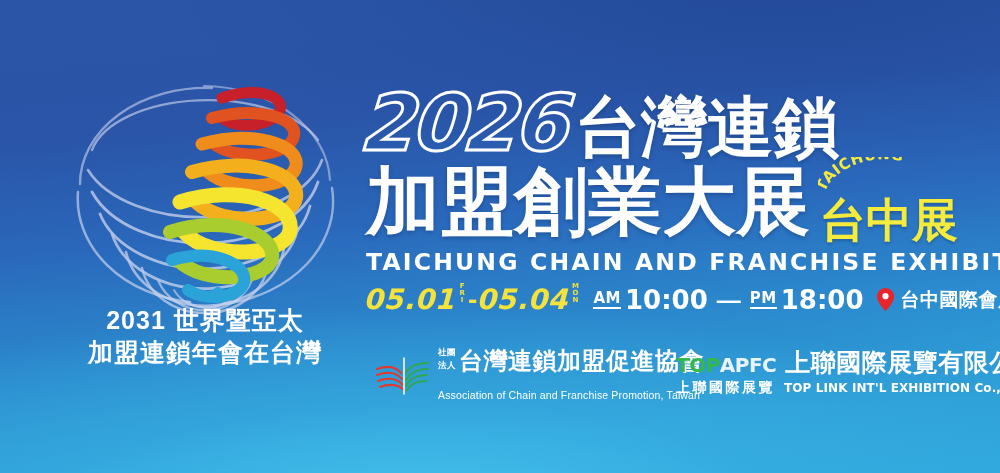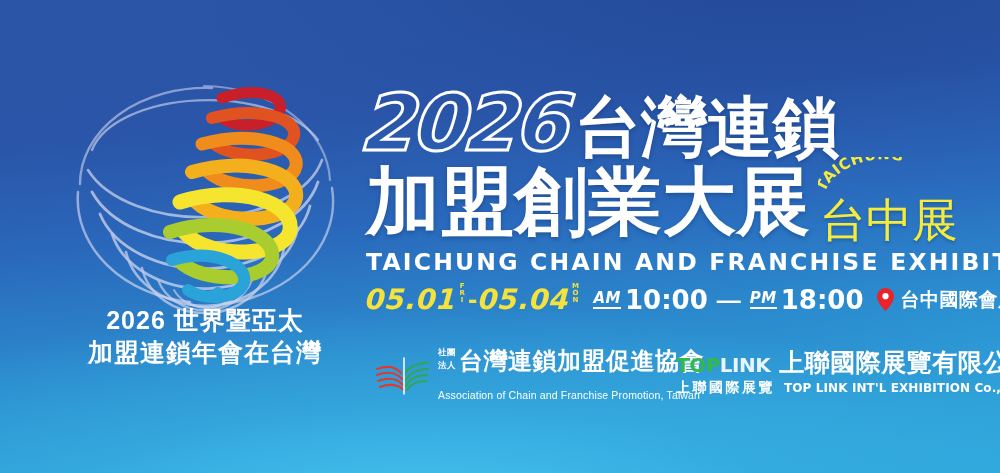--- a/index.html
+++ b/index.html
@@ -135,21 +135,21 @@
     left: 4px;
     top: -6px;
     width: 128px;
     height: 40px;
   }
   .badge-cn {
     position: absolute;
     left: 6px;
     bottom: -2px;
     font-size: 46px;
-    font-weight: normal;
+    font-weight: bold;
     color: #f5eb3c;
     letter-spacing: 0px;
     line-height: 1;
     white-space: nowrap;
     text-shadow: 0 2px 3px rgba(10,40,90,0.3);
   }
 
   .subtitle-en {
     margin-top: 6px;
     font-size: 23.5px;
@@ -203,21 +203,20 @@
   }
   .ampm {
     font-size: 15px;
     font-weight: bold;
     color: #ffffff;
     border-bottom: 2px solid #ffffff;
     line-height: 1.15;
     letter-spacing: 0.5px;
     margin-right: 4px;
     font-family: "DejaVu Sans", sans-serif;
-    font-style: italic;
   }
   .clock {
     font-size: 26px;
     font-weight: bold;
     color: #ffffff;
     letter-spacing: 0px;
     font-family: "DejaVu Sans", sans-serif;
   }
   .time-dash {
     font-size: 24px;
@@ -363,21 +362,21 @@
         <path d="M130 120 C184 104 238 120 234 146 C230 170 162 176 134 150" stroke="#f3b01c" stroke-width="14"></path>
         <path d="M118 150 C176 132 232 150 228 178 C224 204 150 210 122 180" stroke="#f6e52f" stroke-width="15"></path>
         <path d="M108 180 C164 162 214 182 210 206 C206 228 142 234 116 208" stroke="#a9cc2f" stroke-width="14"></path>
         <path d="M110 208 C150 196 186 212 182 230 C178 246 144 250 126 238" stroke="#2aa3d9" stroke-width="12"></path>
         <path d="M126 238 C136 246 150 246 156 240" stroke="#2aa3d9" stroke-width="10"></path>
       </g>
     </svg>
   </div>
 
   <div id="left-caption">
-    <div class="cap-line1">2026 世界暨亞太</div>
+    <div class="cap-line1">2031 世界暨亞太</div>
     <div class="cap-line2">加盟連鎖年會在台灣</div>
   </div>
 
   <div id="right-block">
 
     <div class="title-row1">
       <div class="year-2026">2026</div>
       <div class="cn-big">台灣連鎖</div>
     </div>
 
@@ -446,21 +445,21 @@
         </div>
         <div class="acfpt-cn">台灣連鎖加盟促進協會</div>
       </div>
       <div class="acfpt-en">Association of Chain and Franchise Promotion, Taiwan</div>
     </div>
   </div>
 
   <div id="toplink-logo">
     <div class="tl-row1">
       <span class="tl-word tl-top">TOP</span>
-      <span class="tl-word tl-link">LINK</span>
+      <span class="tl-word tl-link">APFC</span>
       <span class="tl-cn-big">上聯國際展覽有限公司</span>
     </div>
     <div class="tl-row2">
       <span class="tl-cn-small">上聯國際展覽</span>
       <span class="tl-en">TOP LINK INT'L EXHIBITION Co.,Ltd.</span>
     </div>
   </div>
 
 </div>
 

